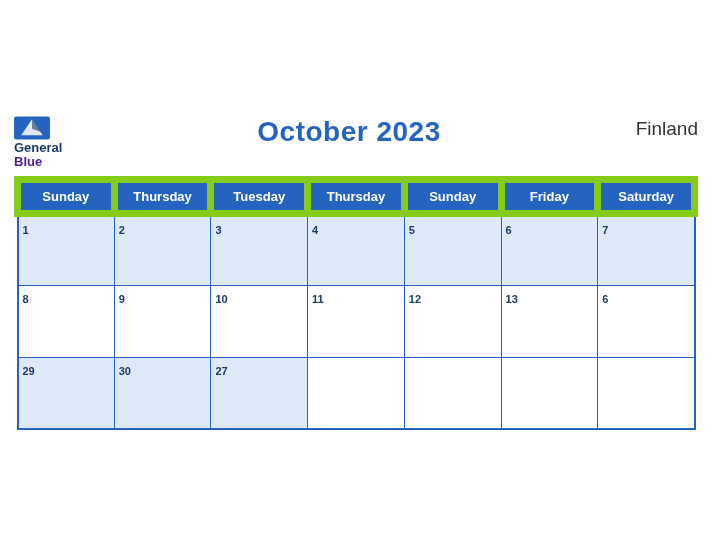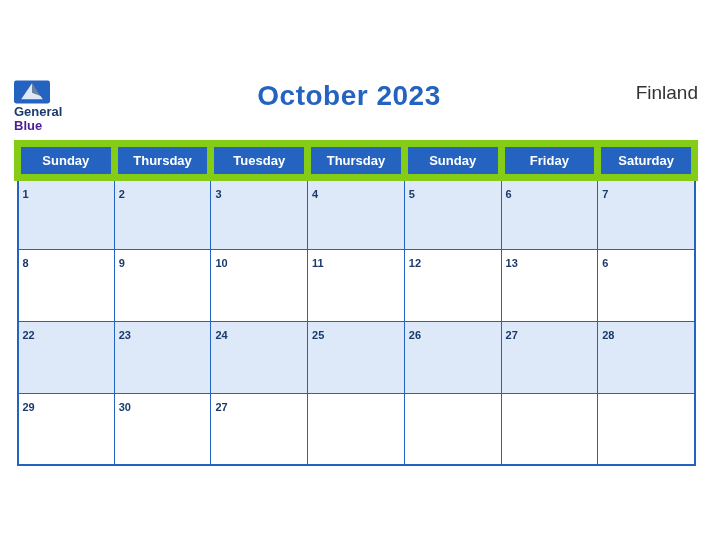--- a/index.html
+++ b/index.html
@@ -146,29 +146,20 @@
         <tr>
           <td><span class="day-number">8</span></td>
           <td><span class="day-number">9</span></td>
           <td><span class="day-number">10</span></td>
           <td><span class="day-number">11</span></td>
           <td><span class="day-number">12</span></td>
           <td><span class="day-number">13</span></td>
           <td><span class="day-number">6</span></td>
         </tr>
         <tr>
-          <td><span class="day-number">22</span></td>
-          <td><span class="day-number">23</span></td>
-          <td><span class="day-number">24</span></td>
-          <td><span class="day-number">25</span></td>
-          <td><span class="day-number">26</span></td>
-          <td><span class="day-number">27</span></td>
-          <td><span class="day-number">28</span></td>
-        </tr>
-        <tr>
           <td><span class="day-number">29</span></td>
           <td><span class="day-number">30</span></td>
           <td><span class="day-number">27</span></td>
           <td class="empty-cell" style="background: rgb(255, 255, 255);"></td>
           <td class="empty-cell" style="background: rgb(255, 255, 255);"></td>
           <td class="empty-cell" style="background: rgb(255, 255, 255);"></td>
           <td class="empty-cell" style="background: rgb(255, 255, 255);"></td>
         </tr>
       </tbody>
   </table>

